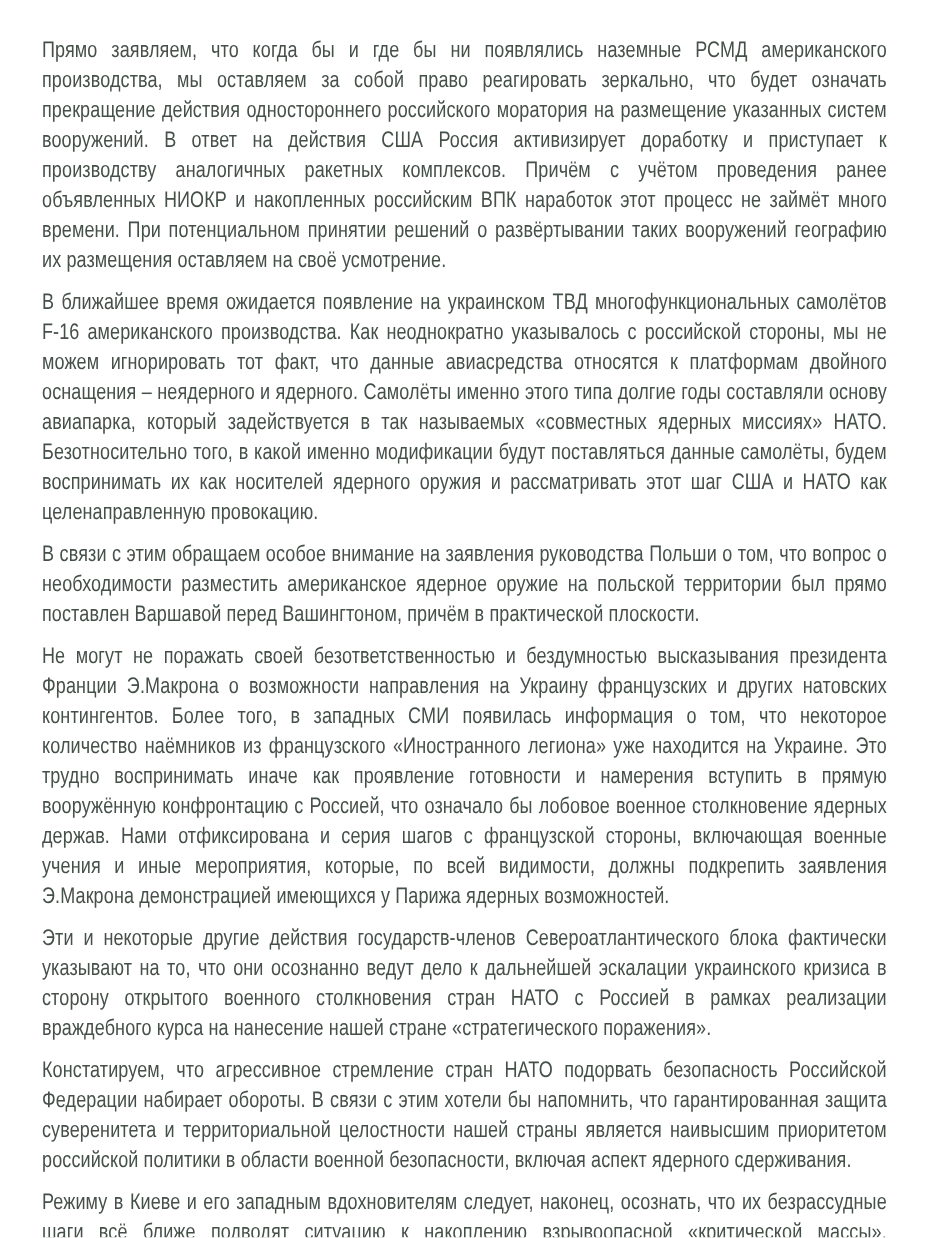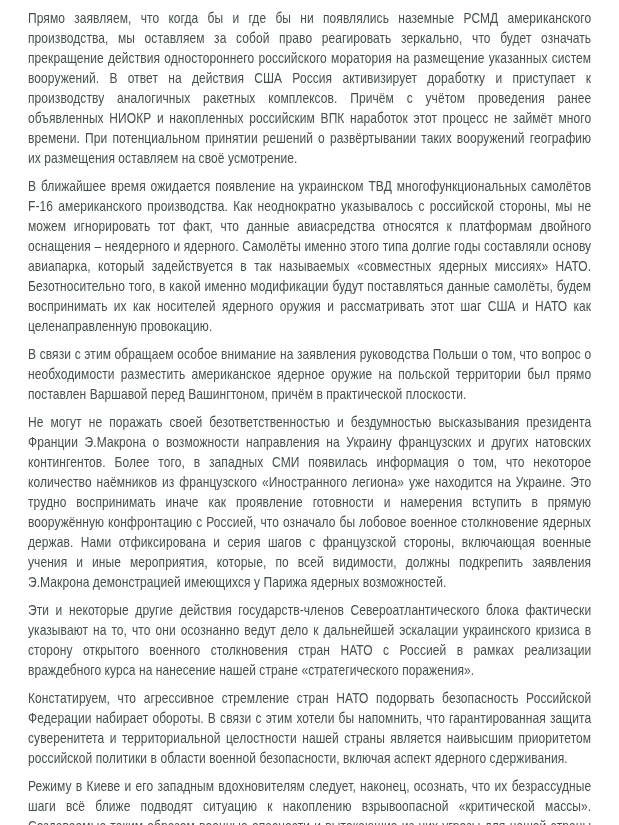--- a/index.html
+++ b/index.html
@@ -7,21 +7,21 @@
     padding: 0;
     background: #ffffff;
   }
   .page {
     position: relative;
     width: 619px;
     height: 825px;
     background: #ffffff;
     overflow: hidden;
     box-sizing: border-box;
-    padding: 8px 28px 0 28px;
+    padding: 24px 28px 0 28px;
     font-family: "Liberation Sans", "DejaVu Sans", sans-serif;
   }
   .text-column {
     width: 704px;                 
     transform: scaleX(0.8);
     transform-origin: 0 0;
   }
   .text-column p {
     margin: 0 0 8px 0;
     font-size: 15px;

